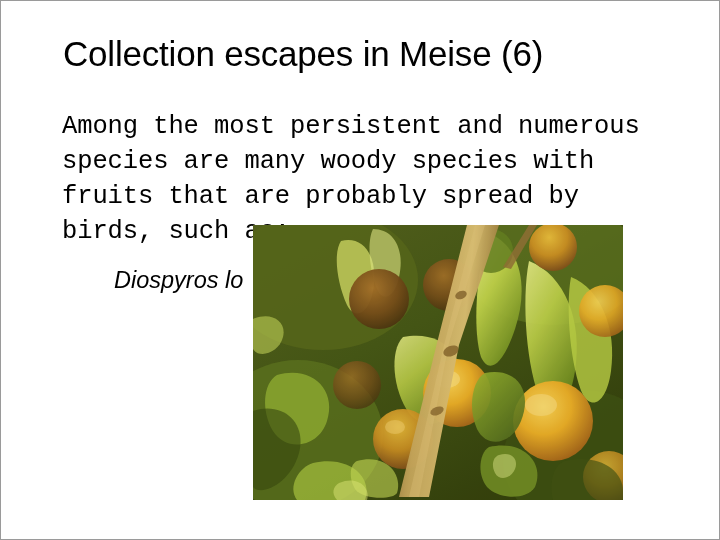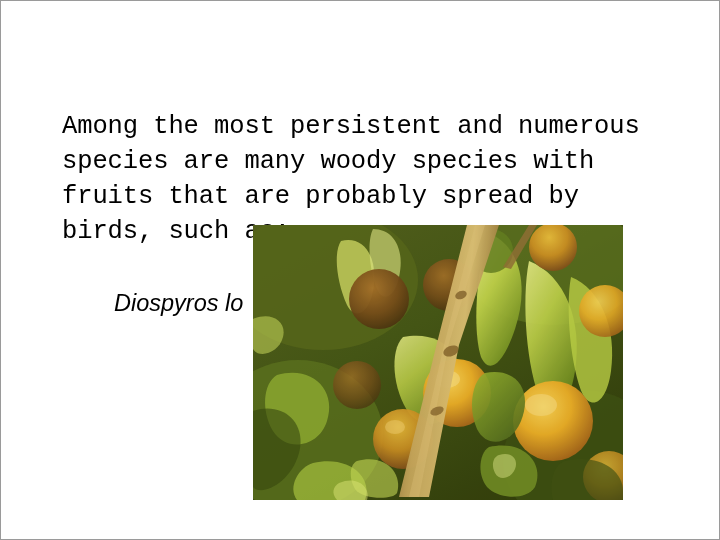--- a/index.html
+++ b/index.html
@@ -58,41 +58,41 @@
   #species-caption {
     position: absolute;
     left: 113px;
     top: 264px;
     font-size: 23.5px;
     line-height: 30px;
     font-style: italic;
     color: #000000;
     white-space: nowrap;
     z-index: 1;
-    margin-top: 23px;
   }
 
   
   #photo {
     position: absolute;
     left: 252px;
     top: 224px;
     width: 370px;
     height: 275px;
     overflow: hidden;
     z-index: 4;
     background: #4f5c18;
   }
   #photo svg { display: block; width: 100%; height: 100%; }
 </style>
 </head>
 <body>
 
 <div id="slide">
 
+  <div id="slide-title">Collection escapes in Meise (6)</div>
 
   <div id="body-text">Among the most persistent and numerous species are many woody species with fruits that are probably spread by birds, such as:</div>
 
   <div id="species-caption">Diospyros lo</div>
 
   <div id="photo">
     <svg viewBox="0 0 370 275" preserveAspectRatio="none">
       <defs>
         <radialGradient id="fruitA" cx="38%" cy="32%" r="72%">
           <stop offset="0%" stop-color="#f3cf55"></stop>

